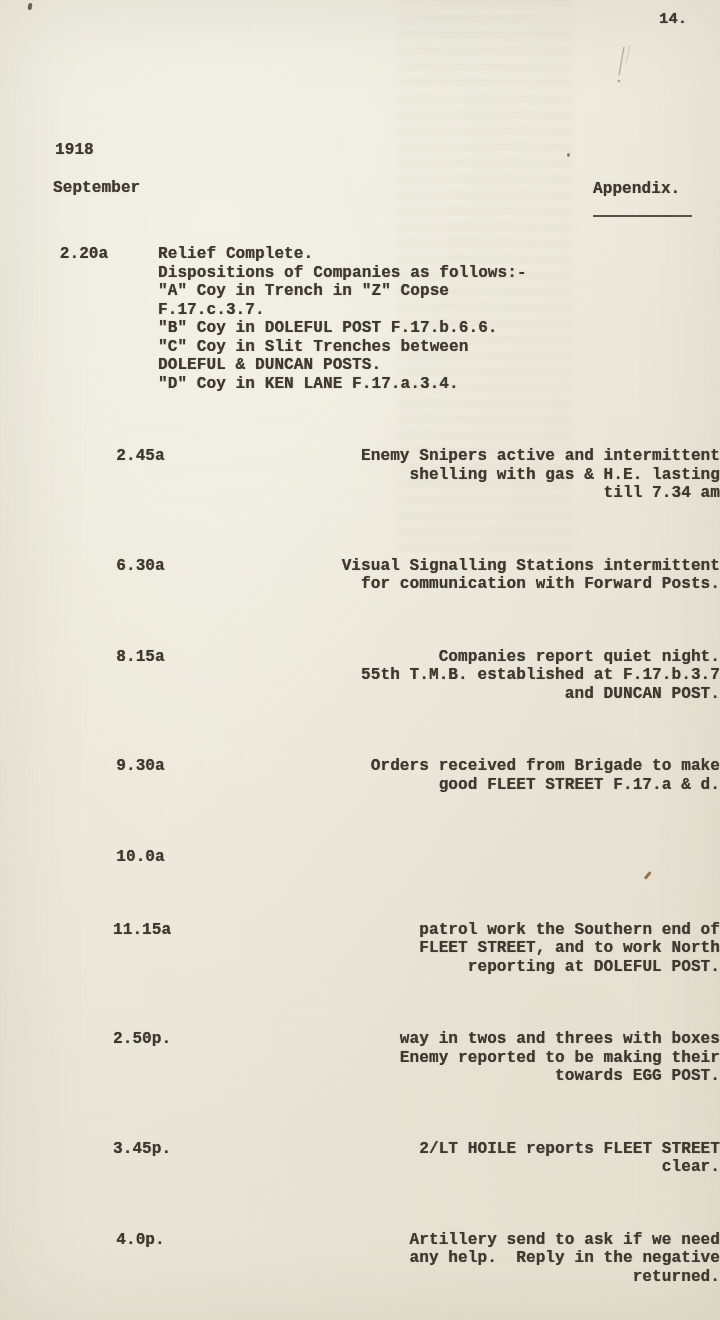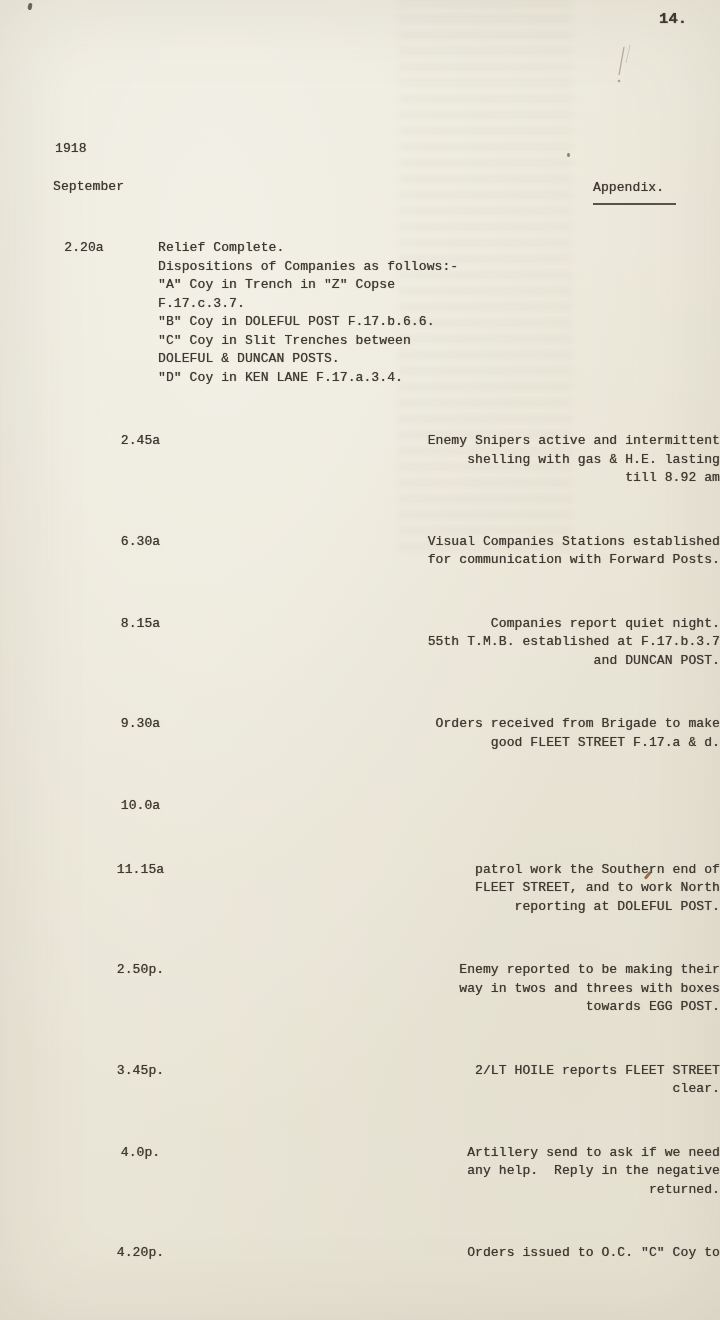--- a/index.html
+++ b/index.html
@@ -34,44 +34,45 @@
       180deg,
       rgba(126,117,98,0.11) 0px, rgba(126,117,98,0.11) 6px,
       rgba(126,117,98,0.0) 6px, rgba(126,117,98,0.0) 16px
     );
     filter: blur(3px);
     opacity: 0.55;
     pointer-events: none;
   }
 
   .typed {
-    font-size: 13px;
+    font-size: 16px;
     letter-spacing: 0.1px;
     text-shadow: 0 0 0.8px rgba(62,56,48,0.65), 0.4px 0.4px 0 rgba(62,56,48,0.22);
     white-space: pre;
+    font-weight: bold;
   }
 
   .page-number {
     position: absolute;
     left: 659px;
     top: 10px;
     font-size: 15.5px;
     font-weight: bold;
     text-shadow: 0 0 1px rgba(40,36,30,0.8);
   }
 
   .year   { position: absolute; left: 55px; top: 141px; }
   .month  { position: absolute; left: 53px; top: 179px; }
 
   .appendix {
     position: absolute;
     left: 593px;
     top: 180px;
     padding-right: 12px;
-    padding-bottom: 8px;
+    padding-bottom: 17px;
     border-bottom: 2px solid rgba(62,56,48,0.85);
   }
 
   .entries {
     position: absolute;
     left: 0;
     top: 209px;
     width: 720px;
   }
   .entry {
@@ -150,27 +151,27 @@
 
   <div class="entries typed" id="entries">
   <div class="entry">
     <div class="c-time">2.20a</div>
     <div class="c-text"><div class="line">Relief Complete.</div><div class="line">Dispositions of Companies as follows:-</div><div class="line">"A" Coy in Trench in "Z" Copse</div><div class="line">F.17.c.3.7.</div><div class="line">"B" Coy in DOLEFUL POST F.17.b.6.6.</div><div class="line">"C" Coy in Slit Trenches between</div><div class="line">DOLEFUL &amp; DUNCAN POSTS.</div><div class="line">"D" Coy in KEN LANE F.17.a.3.4.</div></div>
   </div>
 
   <div class="entry">
     <div class="c-date"></div>
     <div class="c-time">2.45a</div>
-    <div class="c-text"><div class="line">Enemy Snipers active and intermittent</div><div class="line">shelling with gas &amp; H.E. lasting</div><div class="line">till 8.92 am</div></div>
+    <div class="c-text"><div class="line">Enemy Snipers active and intermittent</div><div class="line">shelling with gas &amp; H.E. lasting</div><div class="line">till 7.34 am</div></div>
   </div>
 
   <div class="entry">
     <div class="c-date"></div>
     <div class="c-time">6.30a</div>
-    <div class="c-text"><div class="line">Visual Companies Stations established</div><div class="line">for communication with Forward Posts.</div></div>
+    <div class="c-text"><div class="line">Visual Signalling Stations intermittent</div><div class="line">for communication with Forward Posts.</div></div>
   </div>
 
   <div class="entry">
     <div class="c-date"></div>
     <div class="c-time">8.15a</div>
     <div class="c-text"><div class="line">Companies report quiet night.</div><div class="line">55th T.M.B. established at F.17.b.3.7</div><div class="line">and DUNCAN POST.</div></div>
   </div>
 
   <div class="entry">
     <div class="c-date"></div>
@@ -185,21 +186,21 @@
 
   <div class="entry">
     <div class="c-date"></div>
     <div class="c-time">11.15a</div>
     <div class="c-text"><div class="line">patrol work the Southern end of</div><div class="line">FLEET STREET, and to work North</div><div class="line">reporting at DOLEFUL POST.</div></div>
   </div>
 
   <div class="entry">
     <div class="c-date"></div>
     <div class="c-time">2.50p.</div>
-    <div class="c-text"><div class="line">Enemy reported to be making their</div><div class="line">way in twos and threes with boxes</div><div class="line">towards EGG POST.</div></div>
+    <div class="c-text"><div class="line">way in twos and threes with boxes</div><div class="line">Enemy reported to be making their</div><div class="line">towards EGG POST.</div></div>
   </div>
 
   <div class="entry">
     <div class="c-date"></div>
     <div class="c-time">3.45p.</div>
     <div class="c-text"><div class="line">2/LT HOILE reports FLEET STREET</div><div class="line">clear.</div></div>
   </div>
 
   <div class="entry">
     <div class="c-date"></div>

